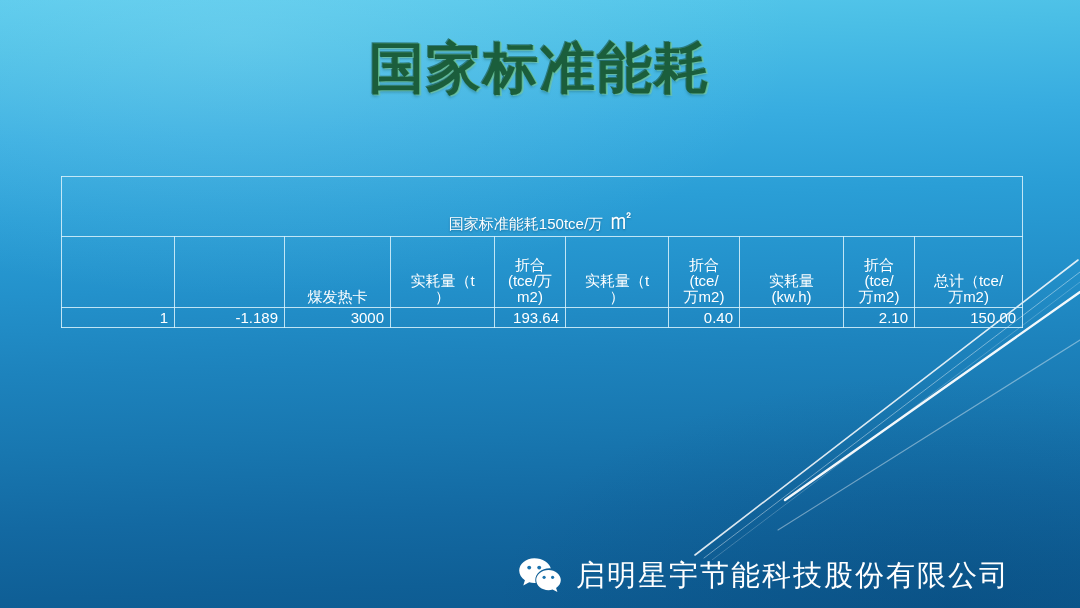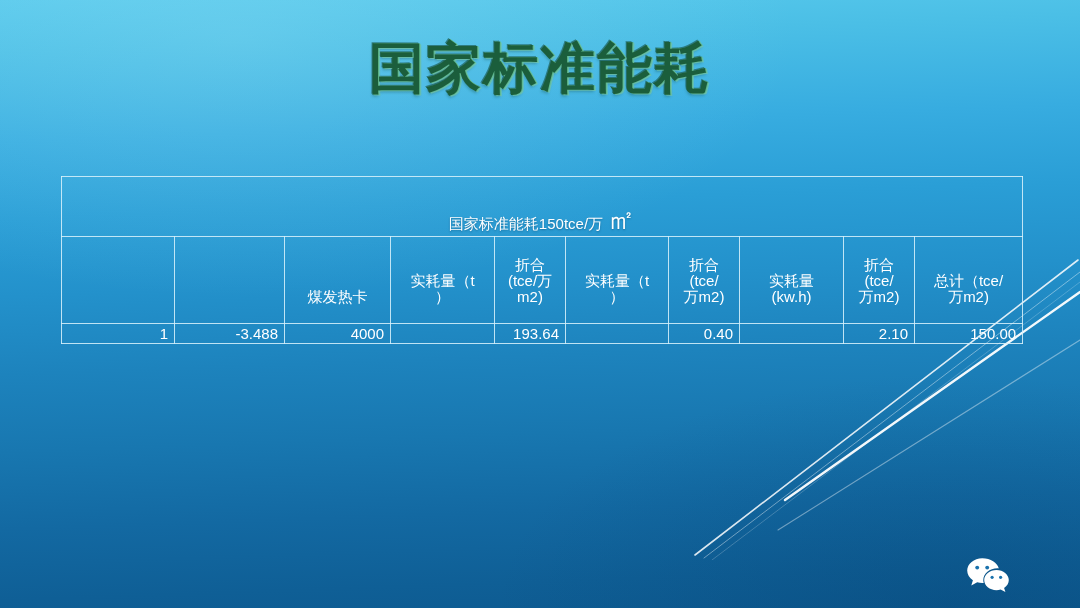--- a/index.html
+++ b/index.html
@@ -108,21 +108,21 @@
     color: #ffffff;
     text-shadow: 0 1px 2px rgba(10,60,95,0.45);
     padding-bottom: 4px;
   }
   td.table-heading .sup {
     font-size: 28px;
     vertical-align: baseline;
   }
 
   tr.head-row td { height: 48px; vertical-align: bottom; padding-bottom: 3px; }
-  tr.sub-row  td { height: 68px; vertical-align: bottom; padding-bottom: 18px; }
+  tr.sub-row  td { height: 68px; vertical-align: bottom; padding-bottom: 2px; }
   tr.data-row td { height: 18px; vertical-align: bottom; padding-bottom: 1px; text-align: right; padding-right: 6px; }
 
   
   td.mid { vertical-align: middle; padding-bottom: 0; }
 
   
   .footer {
     position: absolute;
     left: 0;
     bottom: 0;
@@ -221,22 +221,22 @@
           <div>万m2)</div>
         </td>
         <td>
           <div>总计（tce/</div>
           <div>万m2)</div>
         </td>
       </tr>
 
       <tr class="data-row">
         <td>1</td>
-        <td>-3.488</td>
-        <td>4000</td>
+        <td>-1.189</td>
+        <td>3000</td>
         <td></td>
         <td>193.64</td>
         <td></td>
         <td>0.40</td>
         <td></td>
         <td>2.10</td>
         <td>150.00</td>
       </tr>
     </tbody>
       </table>
@@ -249,16 +249,17 @@
           <path d="M16.3 2.2C7.9 2.2 1.2 7.8 1.2 14.6c0 3.9 2.2 7.4 5.7 9.7L5.3 29.4l5.9-3.1c1.6.4 3.3.7 5.1.7.5 0 1 0 1.4-.1-.3-.9-.4-1.8-.4-2.8 0-6.5 6.3-11.8 14.1-11.8.5 0 .9 0 1.4.1C31.4 6.6 24.6 2.2 16.3 2.2z"></path>
           <path d="M42.8 24.1c0-5.6-5.5-10.1-12.3-10.1s-12.3 4.5-12.3 10.1S23.7 34.2 30.5 34.2c1.4 0 2.8-.2 4.1-.6l4.8 2.5-1.3-4.1c3-1.9 4.7-4.7 4.7-7.9z"></path>
         </g>
         <g fill="#1a72ad">
           <circle cx="11.2" cy="11.6" r="1.95"></circle>
           <circle cx="21.2" cy="11.6" r="1.95"></circle>
           <circle cx="26.1" cy="21.3" r="1.6"></circle>
           <circle cx="34.6" cy="21.3" r="1.6"></circle>
         </g>
       </svg>
+      <div class="footer-text">启明星宇节能科技股份有限公司</div>
     </div>
   </div>
 
 </div>
 
 </body></html>

